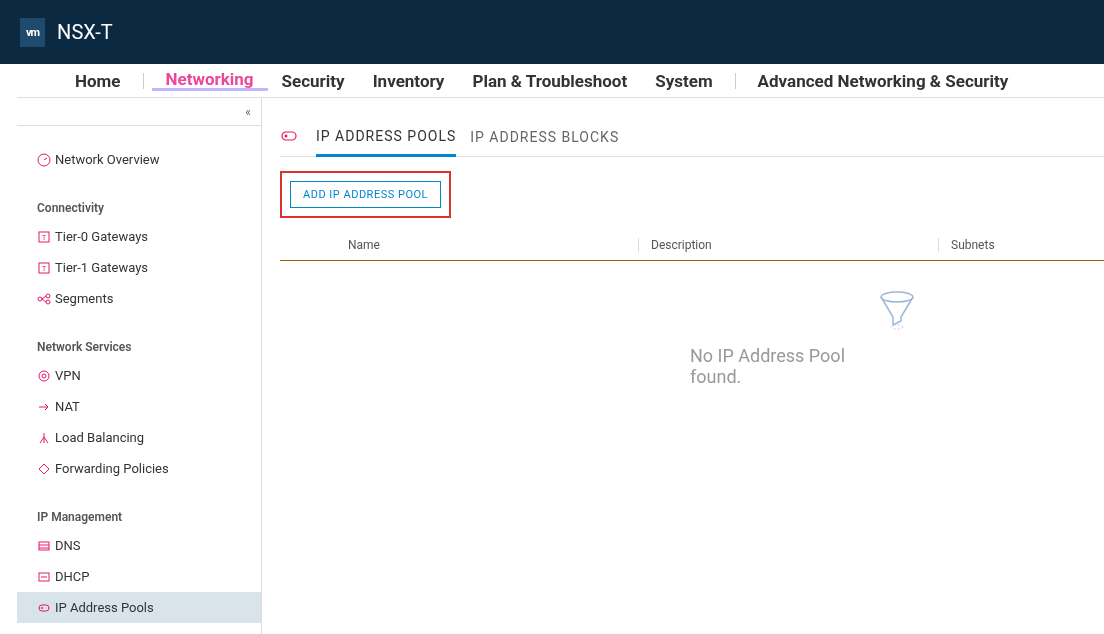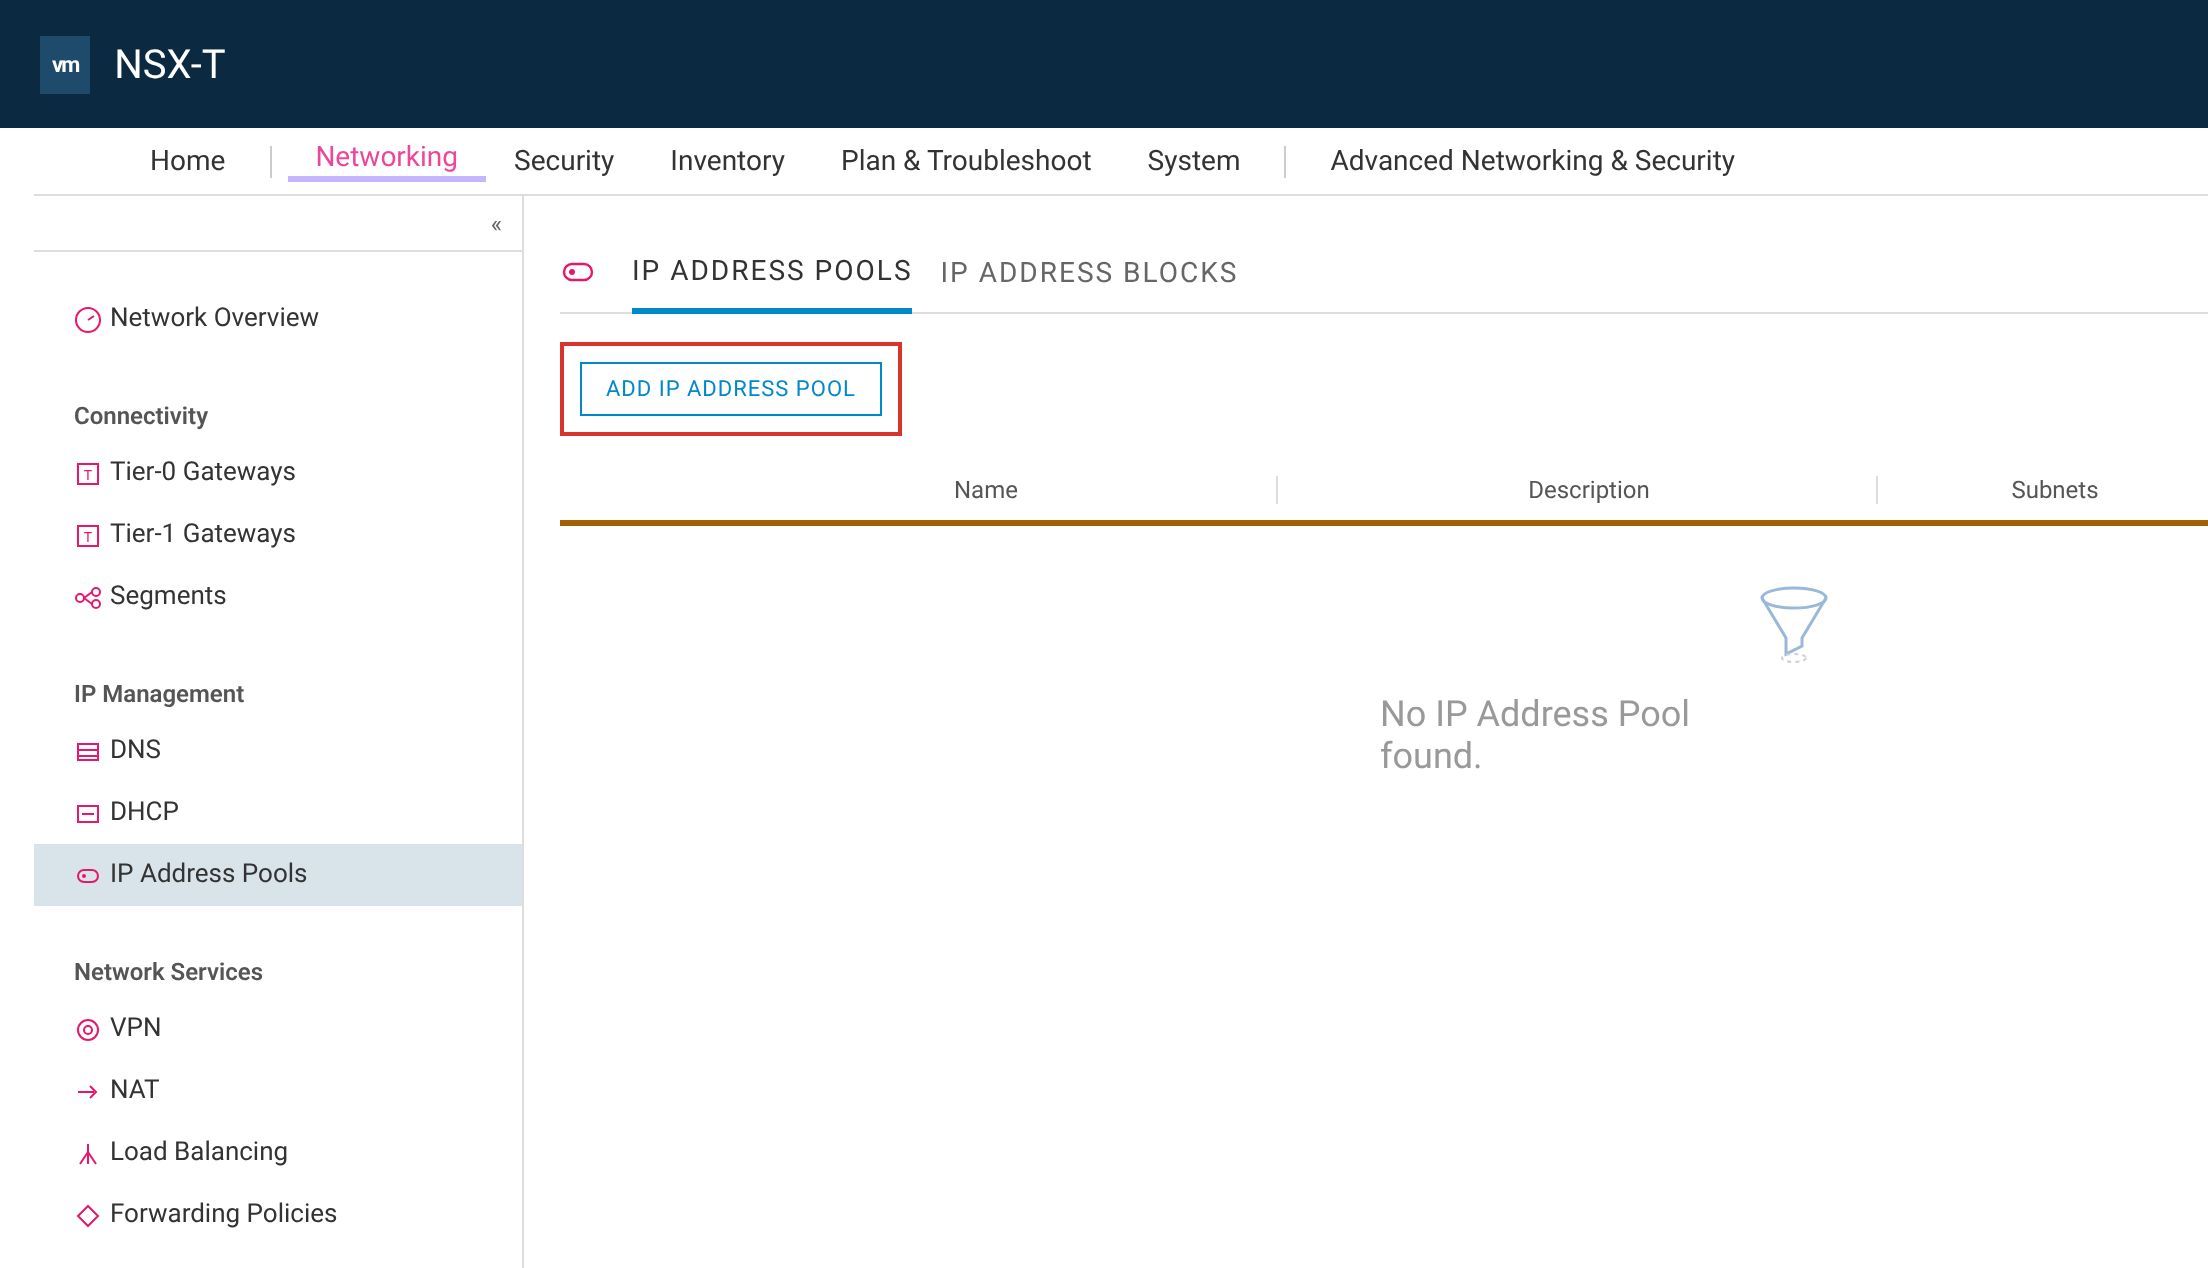--- a/index.html
+++ b/index.html
@@ -42,24 +42,25 @@
       align-items: center;
       padding-left: 44px;
       border-bottom: 1px solid #ddd;
       margin-left: 17px;
     }
     .topnav-item {
       padding: 0 14px;
       height: 20px;
       display: flex;
       align-items: center;
-      font-size: 14px;
+      font-size: 17px;
       color: #333;
       cursor: pointer;
       position: relative;
+      font-weight: bold;
     }
     .topnav-item.active {
       border-bottom: 3px solid #c4b5fd;
       color: #ec4899;
     }
     .topnav-sep {
       width: 1px;
       height: 16px;
       background: #ccc;
       margin: 0 8px;
@@ -162,23 +163,22 @@
       letter-spacing: 0.5px;
       padding: 6px 12px;
       cursor: pointer;
     }
     .table {
       margin-top: 12px;
       width: 100%;
     }
     .table-header {
       display: flex;
-      border-bottom: 3px solid #a16207;
+      border-bottom: 1px solid #a16207;
       padding: 8px 0;
-      text-align: center;
     }
     .th {
       font-size: 12px;
       color: #555;
       font-weight: 400;
     }
     .th-spacer { width: 68px; }
     .th-name { width: 290px; }
     .th-desc { width: 300px; border-left: 1px solid #ddd; padding-left: 12px; }
     .th-subnets { flex: 1; border-left: 1px solid #ddd; padding-left: 12px; }
@@ -265,20 +265,57 @@
               <circle cx="11" cy="4" r="2" fill="none" stroke="#e6186d"></circle>
               <circle cx="11" cy="10" r="2" fill="none" stroke="#e6186d"></circle>
               <path d="M5 7 L9 4 M5 7 L9 10" stroke="#e6186d"></path>
             </svg>
         </span>
         <span>Segments</span>
       </div>
     </div>
 
     <div class="sidebar-section">
+      <div class="sidebar-heading">Network Services</div>
+      <div class="sidebar-item">
+        <span class="sidebar-icon">
+          <svg width="14" height="14" viewBox="0 0 14 14">
+              <circle cx="7" cy="7" r="5" fill="none" stroke="#e6186d"></circle>
+              <circle cx="7" cy="7" r="2" fill="none" stroke="#e6186d"></circle>
+            </svg>
+        </span>
+        <span>VPN</span>
+      </div>
+      <div class="sidebar-item">
+        <span class="sidebar-icon">
+          <svg width="14" height="14" viewBox="0 0 14 14">
+              <path d="M2 7 L10 7 M8 4 L11 7 L8 10" fill="none" stroke="#e6186d"></path>
+            </svg>
+        </span>
+        <span>NAT</span>
+      </div>
+      <div class="sidebar-item">
+        <span class="sidebar-icon">
+          <svg width="14" height="14" viewBox="0 0 14 14">
+              <path d="M7 2 L7 6 M7 6 L3 12 M7 6 L11 12 M7 6 L7 12" fill="none" stroke="#e6186d"></path>
+            </svg>
+        </span>
+        <span>Load Balancing</span>
+      </div>
+      <div class="sidebar-item">
+        <span class="sidebar-icon">
+          <svg width="14" height="14" viewBox="0 0 14 14">
+              <path d="M7 2 L2 7 L7 12 L12 7 Z" fill="none" stroke="#e6186d"></path>
+            </svg>
+        </span>
+        <span>Forwarding Policies</span>
+      </div>
+    </div>
+
+    <div class="sidebar-section">
       <div class="sidebar-heading">IP Management</div>
       <div class="sidebar-item">
         <span class="sidebar-icon">
           <svg width="14" height="14" viewBox="0 0 14 14">
               <rect x="2" y="3" width="10" height="8" fill="none" stroke="#e6186d"></rect>
               <path d="M2 6 L12 6 M2 9 L12 9" stroke="#e6186d"></path>
             </svg>
         </span>
         <span>DNS</span>
       </div>
@@ -292,57 +329,20 @@
         <span>DHCP</span>
       </div>
       <div class="sidebar-item active">
         <span class="sidebar-icon">
           <svg width="14" height="14" viewBox="0 0 14 14">
               <rect x="2" y="4" width="10" height="6" rx="3" fill="none" stroke="#e6186d"></rect>
               <circle cx="5" cy="7" r="1" fill="#e6186d"></circle>
             </svg>
         </span>
         <span>IP Address Pools</span>
-      </div>
-    </div>
-
-    <div class="sidebar-section">
-      <div class="sidebar-heading">Network Services</div>
-      <div class="sidebar-item">
-        <span class="sidebar-icon">
-          <svg width="14" height="14" viewBox="0 0 14 14">
-              <circle cx="7" cy="7" r="5" fill="none" stroke="#e6186d"></circle>
-              <circle cx="7" cy="7" r="2" fill="none" stroke="#e6186d"></circle>
-            </svg>
-        </span>
-        <span>VPN</span>
-      </div>
-      <div class="sidebar-item">
-        <span class="sidebar-icon">
-          <svg width="14" height="14" viewBox="0 0 14 14">
-              <path d="M2 7 L10 7 M8 4 L11 7 L8 10" fill="none" stroke="#e6186d"></path>
-            </svg>
-        </span>
-        <span>NAT</span>
-      </div>
-      <div class="sidebar-item">
-        <span class="sidebar-icon">
-          <svg width="14" height="14" viewBox="0 0 14 14">
-              <path d="M7 2 L7 6 M7 6 L3 12 M7 6 L11 12 M7 6 L7 12" fill="none" stroke="#e6186d"></path>
-            </svg>
-        </span>
-        <span>Load Balancing</span>
-      </div>
-      <div class="sidebar-item">
-        <span class="sidebar-icon">
-          <svg width="14" height="14" viewBox="0 0 14 14">
-              <path d="M7 2 L2 7 L7 12 L12 7 Z" fill="none" stroke="#e6186d"></path>
-            </svg>
-        </span>
-        <span>Forwarding Policies</span>
       </div>
     </div>
   </div>
 
   <div class="content">
     <div class="tabs">
       <span class="tabs-icon">
         <svg width="18" height="18" viewBox="0 0 18 18">
             <rect x="2" y="5" width="14" height="8" rx="4" fill="none" stroke="#e6186d" stroke-width="1.2"></rect>
             <circle cx="6" cy="9" r="1.5" fill="#e6186d"></circle>

